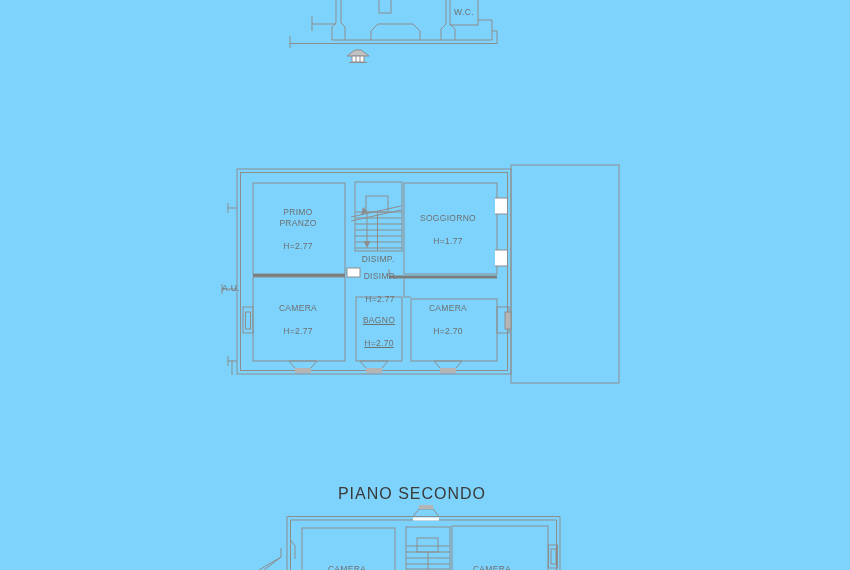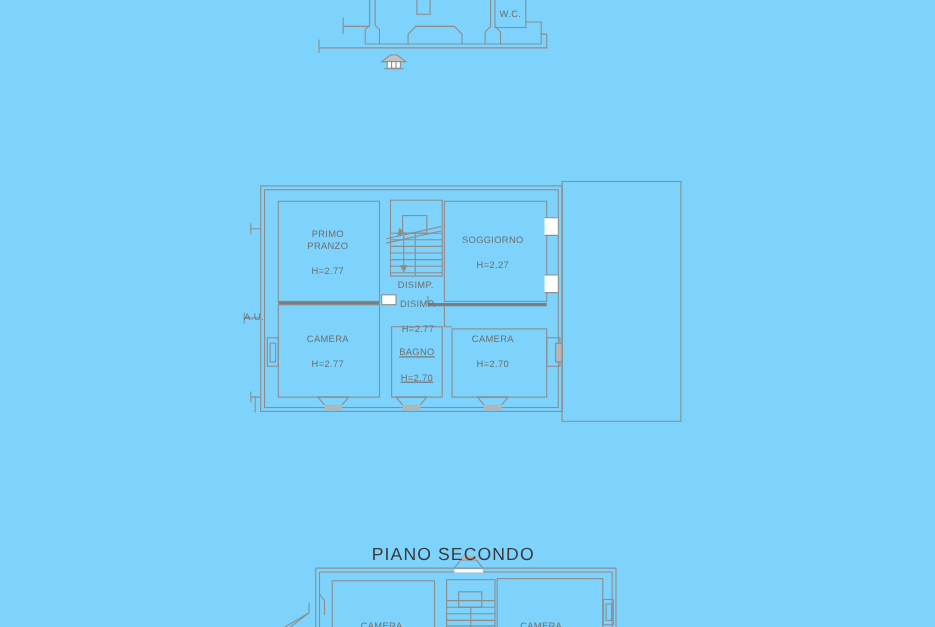--- a/index.html
+++ b/index.html
@@ -151,21 +151,21 @@
 
 
   <div class="lbl" style="left:298px; top:230px;">
     <span>PRIMO
 PRANZO</span>
     <span>H=2.77</span>
   </div>
 
   <div class="lbl" style="left:448px; top:230px;">
     <span>SOGGIORNO</span>
-    <span>H=2.27</span>
+    <span>H=1.77</span>
   </div>
 
   <div class="lbl" style="left:378px; top:260px;">
     <span>DISIMP.</span>
   </div>
 
   <div class="lbl" style="left:380px; top:288px;">
     <span>DISIMP.</span>
     <span>H=2.77</span>
   </div>
@@ -183,21 +183,21 @@
   <div class="lbl" style="left:448px; top:320px;">
     <span>CAMERA</span>
     <span>H=2.70</span>
   </div>
 
 
   <div class="lbl small-cap" style="left:202px; top:289px;margin-left:29px;">
     <span>A.U.</span>
   </div>
 
-  <div class="title" style="left:412px; top:505px;text-align:center;">PIANO SECONDO</div>
+  <div class="title" style="left:412px; top:494px;text-align:center;">PIANO SECONDO</div>
 
   <div class="lbl" style="left:347px; top:570px;">
     <span>CAMERA</span>
   </div>
 
   <div class="lbl" style="left:492px; top:570px;">
     <span>CAMERA</span>
   </div>
 
 </div>

